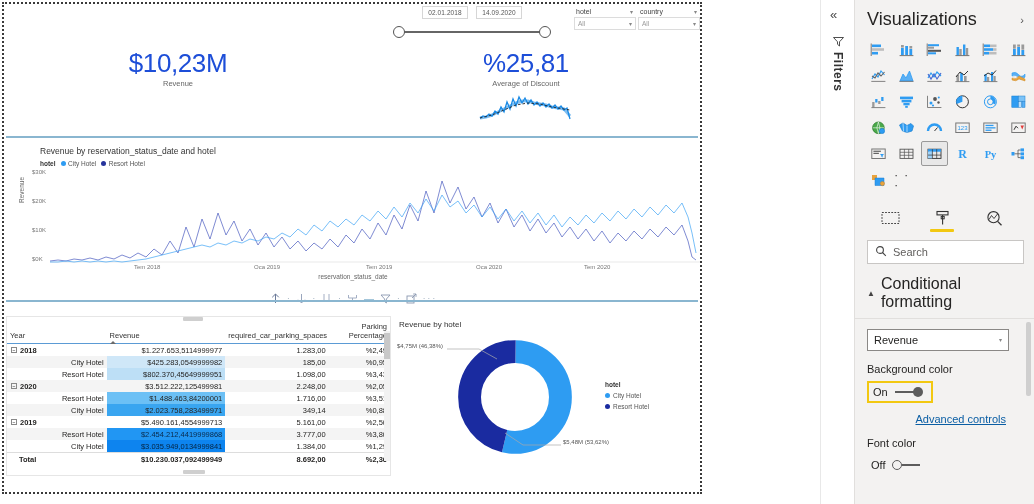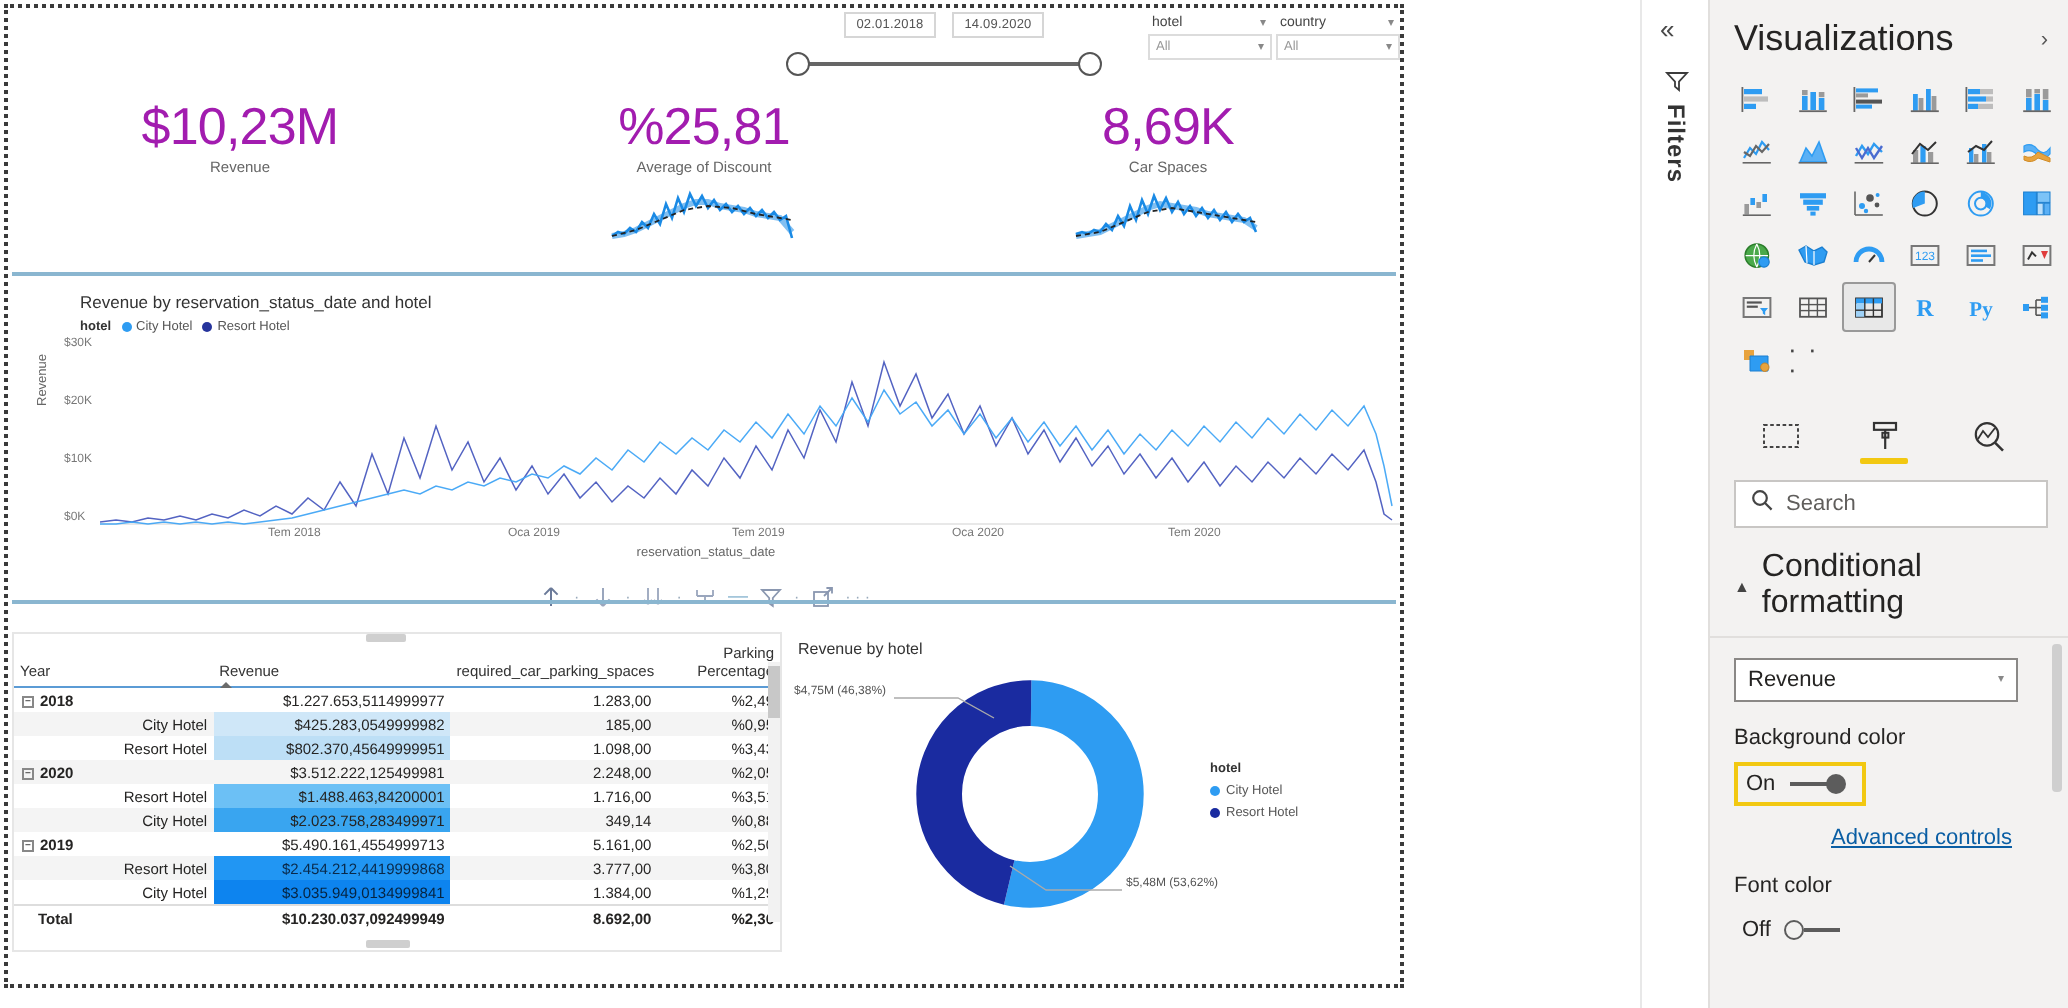--- a/index.html
+++ b/index.html
@@ -55,21 +55,21 @@
     display: flex; align-items: center; justify-content: space-between;
     border: 1px solid #dcdcdc; background: #fff;
     font-size: 6.5px; color: #999; padding: 2px 3px; height: 13px;
   }
   .chev { font-size: 6px; color: #888; line-height: 1; }
 
   
   .kpi-row { position: absolute; left: 0; top: 44px; width: 696px; height: 88px; display: flex; }
   .kpi { flex: 1; position: relative; text-align: center; }
   .kpi-value {
-    font-size: 26px; color: #a21caf; letter-spacing: -.4px;
+    font-size: 26px; color: #1d4ed8; letter-spacing: -.4px;
     font-family: "Liberation Sans", sans-serif; font-weight: 400;
     line-height: 30px; white-space: nowrap;
   }
   .kpi-label { font-size: 7.5px; color: #666; margin-top: 1px; }
   .kpi-spark { height: 34px; margin-top: 2px; }
   .kpi-spark svg { display: block; margin: 0 auto; }
   .kpi-divider {
     position: absolute; left: 2px; right: 2px; top: 132px;
     height: 2px; background: #8ab6d0;
   }
@@ -317,31 +317,20 @@
           <div class="kpi-label">Average of Discount</div>
           <div class="kpi-spark">
             <svg width="96" height="32" viewBox="0 0 96 32">
               <polyline fill="none" stroke="#1a8ae5" stroke-width="1.3" points="2,28 5,26 8,27 11,24 14,26 17,21 20,24 23,17 26,22 29,12 32,19 35,9 38,16 41,7 44,13 47,8 50,14 53,10 56,15 59,12 62,16 65,13 68,17 71,14 74,18 77,15 80,19 83,16 86,20 89,18 92,29"></polyline>
               <polyline fill="none" stroke="#1a8ae5" stroke-width="3" opacity="0.55" points="2,28 8,27 14,25 20,22 26,19 32,16 38,13 44,11 50,11 56,13 62,14 68,15 74,17 80,18 86,19 92,26"></polyline>
               <polyline fill="none" stroke="#222" stroke-width="0.9" stroke-dasharray="2.5,2" points="2,28 14,25 26,20 38,15 50,13 62,14 74,17 86,19 92,20"></polyline>
             </svg>
           </div>
         </div>
 
-        <div class="kpi">
-          <div class="kpi-value">8,69K</div>
-          <div class="kpi-label">Car Spaces</div>
-          <div class="kpi-spark">
-            <svg width="96" height="32" viewBox="0 0 96 32">
-              <polyline fill="none" stroke="#1a8ae5" stroke-width="1.3" points="2,27 5,26 8,27 11,25 14,26 17,22 20,25 23,18 26,23 29,13 32,20 35,10 38,17 41,8 44,15 47,9 50,16 53,11 56,17 59,13 62,18 65,14 68,19 71,15 74,20 77,16 80,21 83,17 86,21 89,19 92,26"></polyline>
-              <polyline fill="none" stroke="#1a8ae5" stroke-width="3" opacity="0.55" points="2,28 8,27 14,26 20,23 26,20 32,17 38,14 44,12 50,13 56,14 62,15 68,17 74,18 80,19 86,20 92,24"></polyline>
-              <polyline fill="none" stroke="#222" stroke-width="0.9" stroke-dasharray="2.5,2" points="2,28 14,26 26,21 38,16 50,14 62,16 74,18 86,20 92,21"></polyline>
-            </svg>
-          </div>
-        </div>
       </div>
 
       <div class="kpi-divider"></div>
 
       <div class="linechart">
         <div class="lc-title">Revenue by reservation_status_date and hotel</div>
         <div class="lc-legend">
           <span style="font-weight:bold;color:#333;">hotel</span>
           <span class="lg-item">
             <span class="dot" style="background:#2e9cf2"></span>

